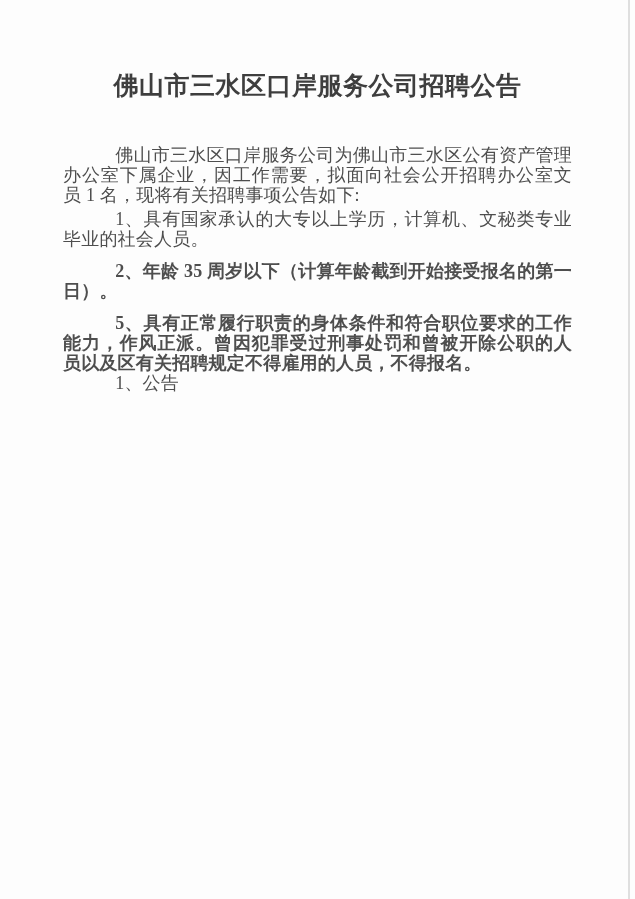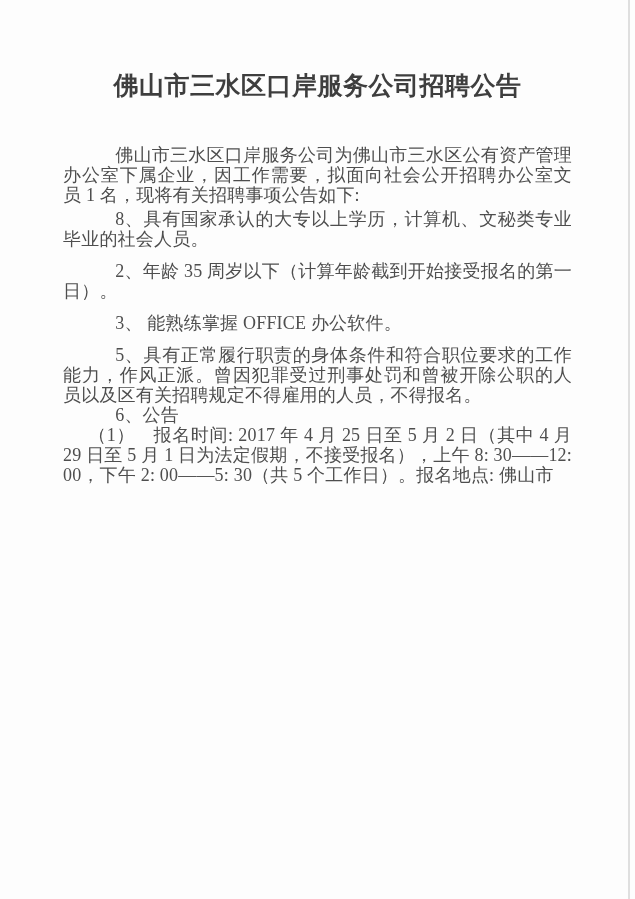--- a/index.html
+++ b/index.html
@@ -42,30 +42,28 @@
     text-align: justify;
   }
   .para {
     margin: 0;
     padding: 0;
   }
   .k-body    { text-indent: 2.9em; }
   .k-heading { text-indent: 1.7em; }
   .k-sub     { text-indent: 1.4em; }
   .g-small   { margin-top: 4px; }
-  .g-large   { margin-top: 12px; }
+  .g-large   { margin-top: 12px; font-weight: bold; }
 </style>
 </head>
 <body>
 
 <div class="scan-page">
   <h1 class="doc-title">佛山市三水区口岸服务公司招聘公告</h1>
   <div class="doc-body">
       <p class="para k-body">佛山市三水区口岸服务公司为佛山市三水区公有资产管理办公室下属企业，因工作需要，拟面向社会公开招聘办公室文员 1 名，现将有关招聘事项公告如下:</p>
-      <p class="para k-body g-small">8、具有国家承认的大专以上学历，计算机、文秘类专业毕业的社会人员。</p>
+      <p class="para k-body g-small">1、具有国家承认的大专以上学历，计算机、文秘类专业毕业的社会人员。</p>
       <p class="para k-body g-large">2、年龄 35 周岁以下（计算年龄截到开始接受报名的第一日）。</p>
-      <p class="para k-body g-large">3、 能熟练掌握 OFFICE 办公软件。</p>
       <p class="para k-body g-large">5、具有正常履行职责的身体条件和符合职位要求的工作能力，作风正派。曾因犯罪受过刑事处罚和曾被开除公职的人员以及区有关招聘规定不得雇用的人员，不得报名。</p>
-      <p class="para k-body">6、公告</p>
-      <p class="para k-sub">（1）　报名时间: 2017 年 4 月 25 日至 5 月 2 日（其中 4 月 29 日至 5 月 1 日为法定假期，不接受报名），上午 8: 30——12: 00，下午 2: 00——5: 30（共 5 个工作日）。报名地点: 佛山市</p>
+      <p class="para k-body">1、公告</p>
     </div>
   <div class="scan-edge-right"></div>
 </div>
 
 </body></html>

